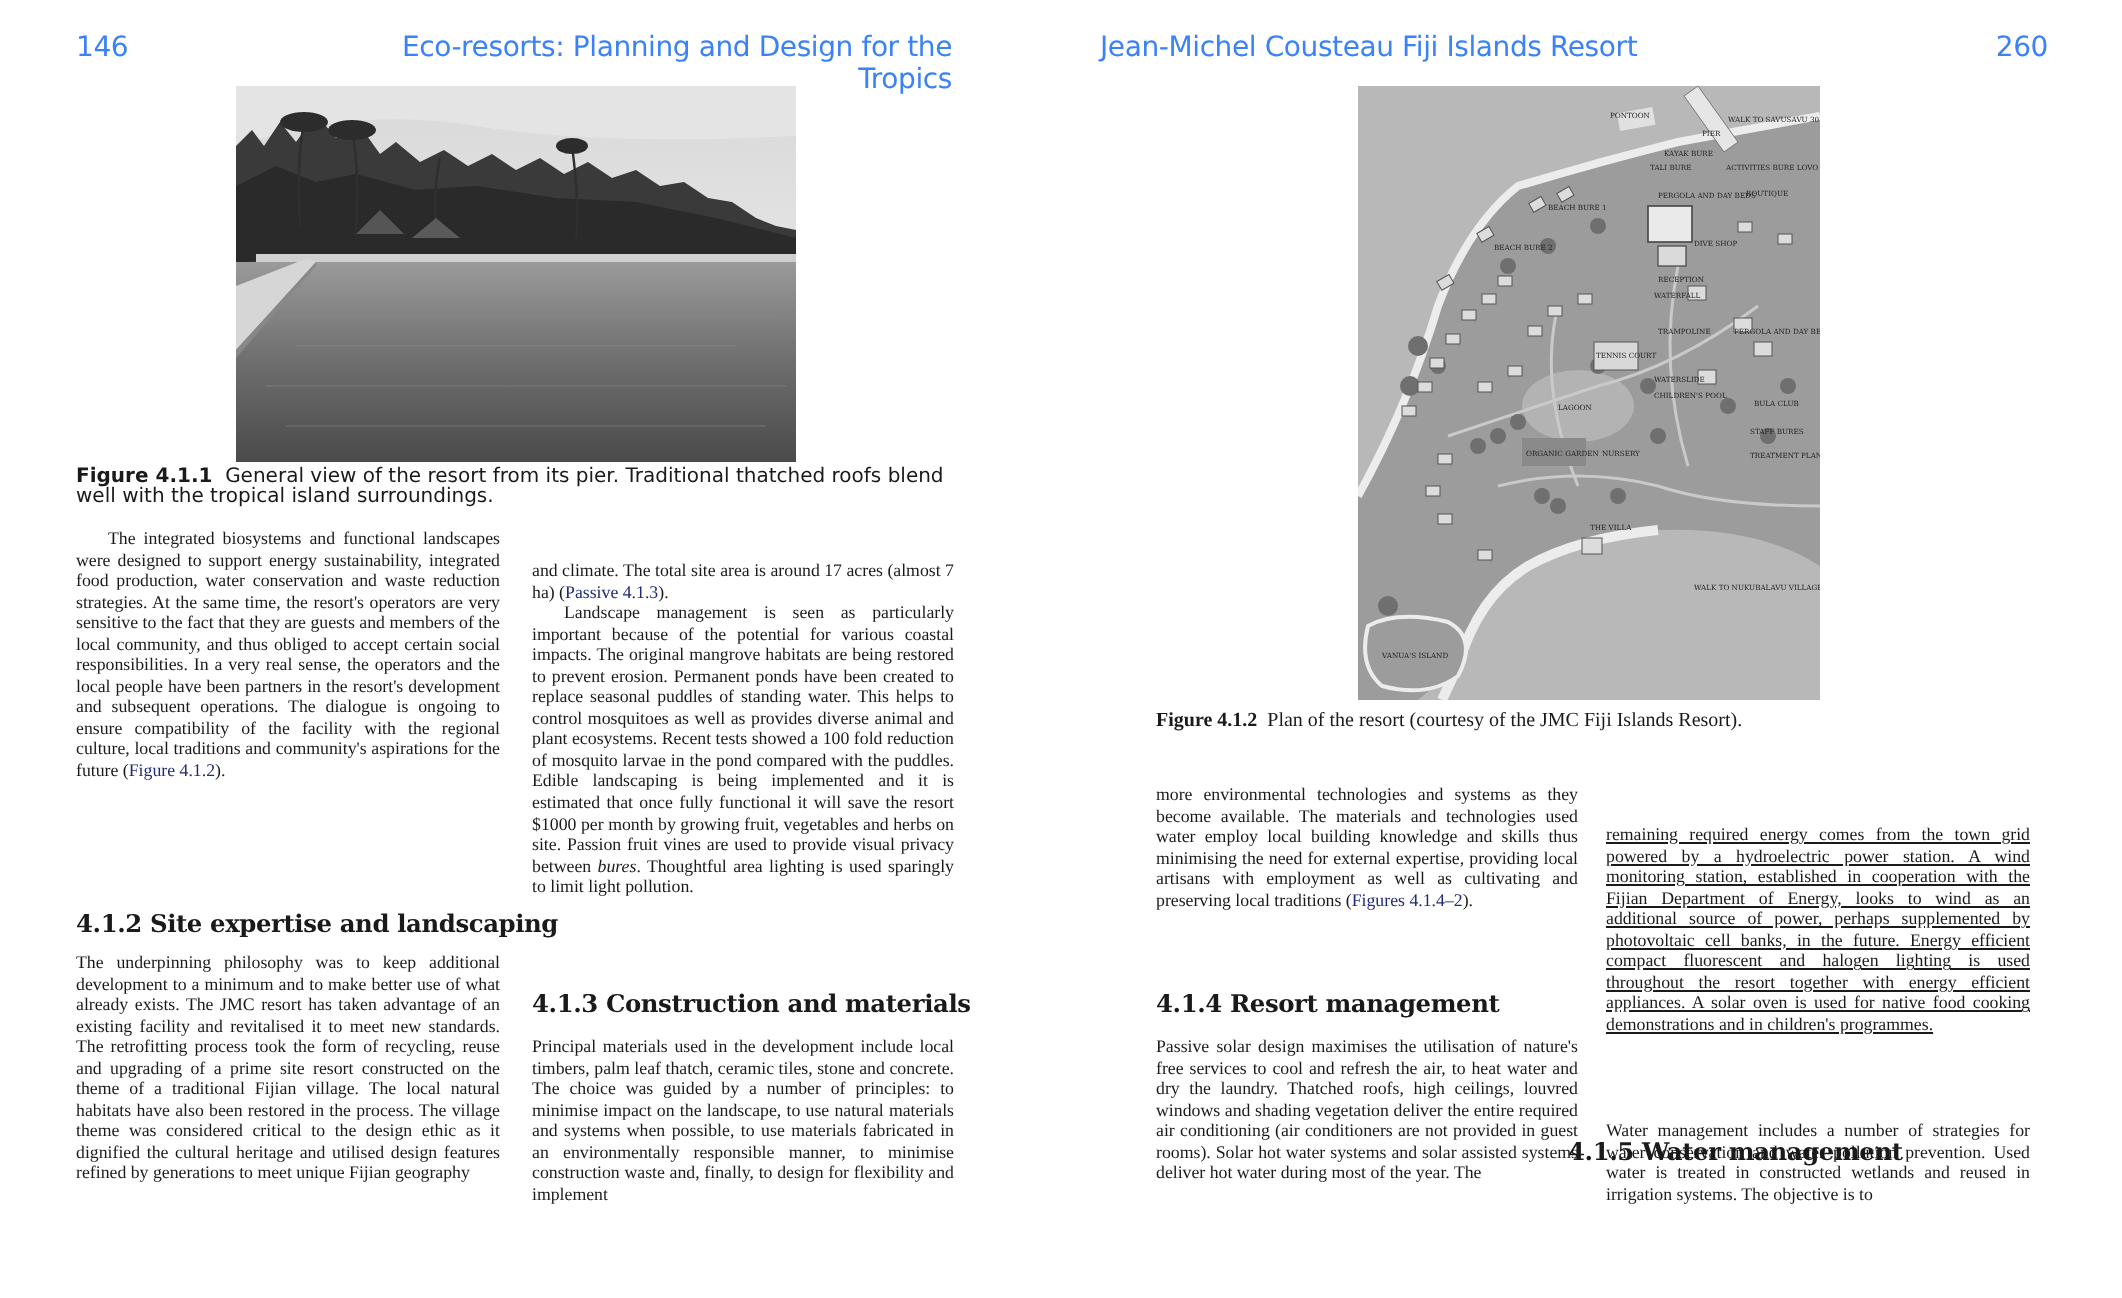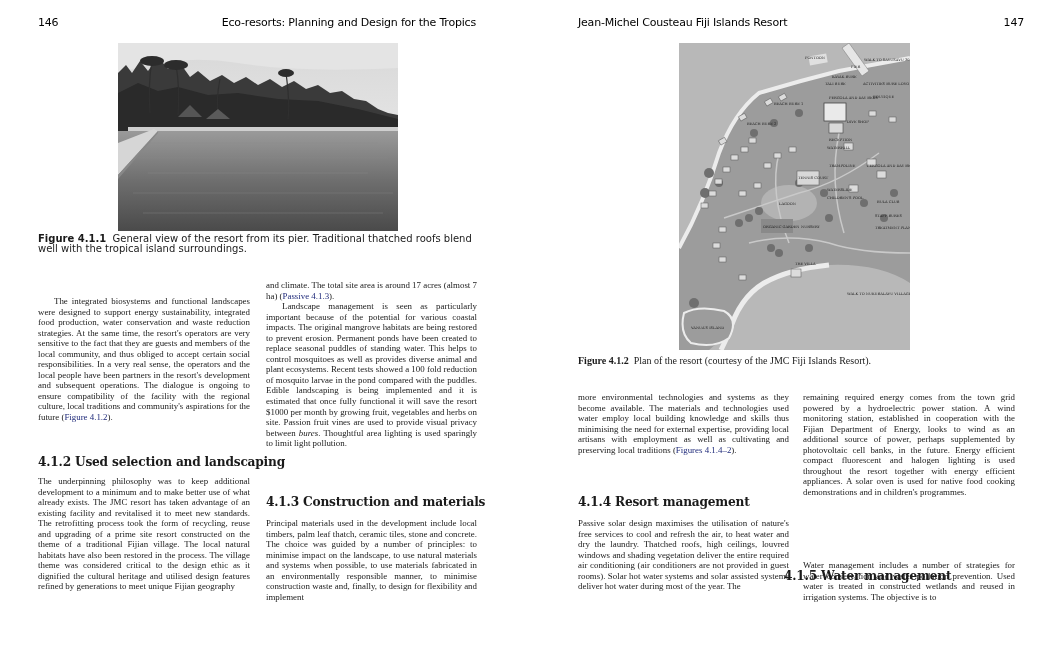--- a/index.html
+++ b/index.html
@@ -1,17 +1,17 @@
 <!DOCTYPE html>
 <html><head>
 <meta charset="utf-8">
 <style>
   html, body { margin:0; padding:0; background:#ffffff; }
   body { width:1061px; height:649px; position:relative; overflow:hidden; color:#1a1a1a; }
-  .runhead { position:absolute; top:16px; font-family:"DejaVu Sans", sans-serif; font-size:11px; color:#000000; letter-spacing:-0.2px; }
+  .runhead { position:absolute; top:16px; font-family:"DejaVu Sans", sans-serif; font-size:14px; color:#3b82f6; letter-spacing:-0.2px; }
   .col { position:absolute; font-family:"Liberation Serif", serif; font-size:8.9px; line-height:10.55px; text-align:justify; color:#1a1a1a; }
   .col p { margin:0; }
   .col p.indent { text-indent:16px; }
   .link { color:#1f2a7a; }
   h2 { font-family:"DejaVu Serif", serif; font-weight:bold; font-size:12.2px; margin:0; position:absolute; color:#1a1a1a; letter-spacing:-0.2px; }
   .caption { position:absolute; font-family:"DejaVu Sans", sans-serif; font-size:10px; line-height:9.5px; color:#1a1a1a; }
   .caption b { font-weight:bold; }
   .figure { position:absolute; overflow:hidden; }
 </style>
 </head>
@@ -69,41 +69,41 @@
       <path d="M0,100 L36,86 L40,88 L0,132 Z" fill="#d6d6d6"></path>
       <path d="M0,132 L40,88 L40,90 L0,136 Z" fill="#888"></path>
     </svg>
   </div>
 
   <div class="caption" style="left:38px; top:234px; width:440px;">
     <b>Figure 4.1.1</b>&nbsp;
     <span>General view of the resort from its pier. Traditional thatched roofs blend well with the tropical island surroundings.</span>
   </div>
 
-  <div class="col" style="left:38px; top:296px; width:212px;">
+  <div class="col" style="left:38px; top:264px; width:212px;">
     <p class="indent"><span>The integrated biosystems and functional landscapes were designed to support energy sustainability, integrated food production, water conservation and waste reduction strategies. At the same time, the resort's operators are very sensitive to the fact that they are guests and members of the local community, and thus obliged to accept certain social responsibilities. In a very real sense, the operators and the local people have been partners in the resort's development and subsequent operations. The dialogue is ongoing to ensure compatibility of the facility with the regional culture, local traditions and community's aspirations for the future (</span><span class="link">Figure 4.1.2</span><span>).</span></p>
   </div>
-  <h2 style="left:38px; top:455px;">4.1.2 Used selection and landscaping</h2>
+  <h2 style="left:38px; top:455px;">4.1.2 Site expertise and landscaping</h2>
   <div class="col" style="left:38px; top:476px; width:212px;">
     <p>The underpinning philosophy was to keep additional development to a minimum and to make better use of what already exists. The JMC resort has taken advantage of an existing facility and revitalised it to meet new standards. The retrofitting process took the form of recycling, reuse and upgrading of a prime site resort constructed on the theme of a traditional Fijian village. The local natural habitats have also been restored in the process. The village theme was considered critical to the design ethic as it dignified the cultural heritage and utilised design features refined by generations to meet unique Fijian geography</p>
   </div>
 
   <div class="col" style="left:266px; top:280px; width:211px;">
     <p><span>and climate. The total site area is around 17 acres (almost 7 ha) (</span><span class="link">Passive 4.1.3</span><span>).</span></p>
     <p class="indent"><span>Landscape management is seen as particularly important because of the potential for various coastal impacts. The original mangrove habitats are being restored to prevent erosion. Permanent ponds have been created to replace seasonal puddles of standing water. This helps to control mosquitoes as well as provides diverse animal and plant ecosystems. Recent tests showed a 100 fold reduction of mosquito larvae in the pond compared with the puddles. Edible landscaping is being implemented and it is estimated that once fully functional it will save the resort $1000 per month by growing fruit, vegetables and herbs on site. Passion fruit vines are used to provide visual privacy between </span><i>bures</i><span>. Thoughtful area lighting is used sparingly to limit light pollution.</span></p>
   </div>
   <h2 style="left:266px; top:495px;">4.1.3 Construction and materials</h2>
   <div class="col" style="left:266px; top:518px; width:211px;">
     <p>Principal materials used in the development include local timbers, palm leaf thatch, ceramic tiles, stone and concrete. The choice was guided by a number of principles: to minimise impact on the landscape, to use natural materials and systems when possible, to use materials fabricated in an environmentally responsible manner, to minimise construction waste and, finally, to design for flexibility and implement</p>
   </div>
 </div>
 
 <div>
-  <div class="runhead" style="left:578px;">Jean-Michel Cousteau Fiji Islands Resort</div>
-  <div class="runhead" style="left:990px; width:34px; text-align:right;">147</div>
+  <div class="runhead" style="left:550px;">Jean-Michel Cousteau Fiji Islands Resort</div>
+  <div class="runhead" style="left:990px; width:34px; text-align:right;">260</div>
 
   <div class="figure" style="left:679px; top:43px; width:231px; height:307px; background:#b9b9b9;">
     <svg width="231" height="307" viewBox="0 0 231 307">
       <rect width="231" height="307" fill="#b8b8b8"></rect>
 
       <path d="M80,50 Q120,38 160,28 L231,15 L231,240 Q200,220 150,222 Q110,226 85,240 Q60,255 50,290 L30,307 L0,307 L0,205 Q25,160 40,110 Q55,70 80,50 Z" fill="#9c9c9c"></path>
 
       <path d="M0,205 Q25,160 40,110 Q55,70 80,50 Q120,38 160,28 L231,15" stroke="#ececec" stroke-width="4" fill="none"></path>
       <path d="M150,222 Q110,226 85,240 Q60,255 50,290 L42,307" stroke="#ececec" stroke-width="5" fill="none"></path>
 
@@ -218,20 +218,20 @@
   </div>
 
   <div class="col" style="left:578px; top:392px; width:211px;">
     <p><span>more environmental technologies and systems as they become available. The materials and technologies used water employ local building knowledge and skills thus minimising the need for external expertise, providing local artisans with employment as well as cultivating and preserving local traditions (</span><span class="link">Figures 4.1.4–2</span><span>).</span></p>
   </div>
   <h2 style="left:578px; top:495px;">4.1.4 Resort management</h2>
   <div class="col" style="left:578px; top:518px; width:211px;">
     <p>Passive solar design maximises the utilisation of nature's free services to cool and refresh the air, to heat water and dry the laundry. Thatched roofs, high ceilings, louvred windows and shading vegetation deliver the entire required air conditioning (air conditioners are not provided in guest rooms). Solar hot water systems and solar assisted systems deliver hot water during most of the year. The</p>
   </div>
 
-  <div class="col" style="left:803px; top:392px; width:212px;">
+  <div class="col" style="left:803px; top:412px; width:212px;text-decoration:underline;">
     <p>remaining required energy comes from the town grid powered by a hydroelectric power station. A wind monitoring station, established in cooperation with the Fijian Department of Energy, looks to wind as an additional source of power, perhaps supplemented by photovoltaic cell banks, in the future. Energy efficient compact fluorescent and halogen lighting is used throughout the resort together with energy efficient appliances. A solar oven is used for native food cooking demonstrations and in children's programmes.</p>
   </div>
   <h2 style="left:784px; top:537px;margin-top:32px;">4.1.5 Water management</h2>
   <div class="col" style="left:803px; top:560px; width:212px;">
     <p>Water management includes a number of strategies for water conservation and water pollution prevention. Used water is treated in constructed wetlands and reused in irrigation systems. The objective is to</p>
   </div>
 </div>
 
 </body></html>

